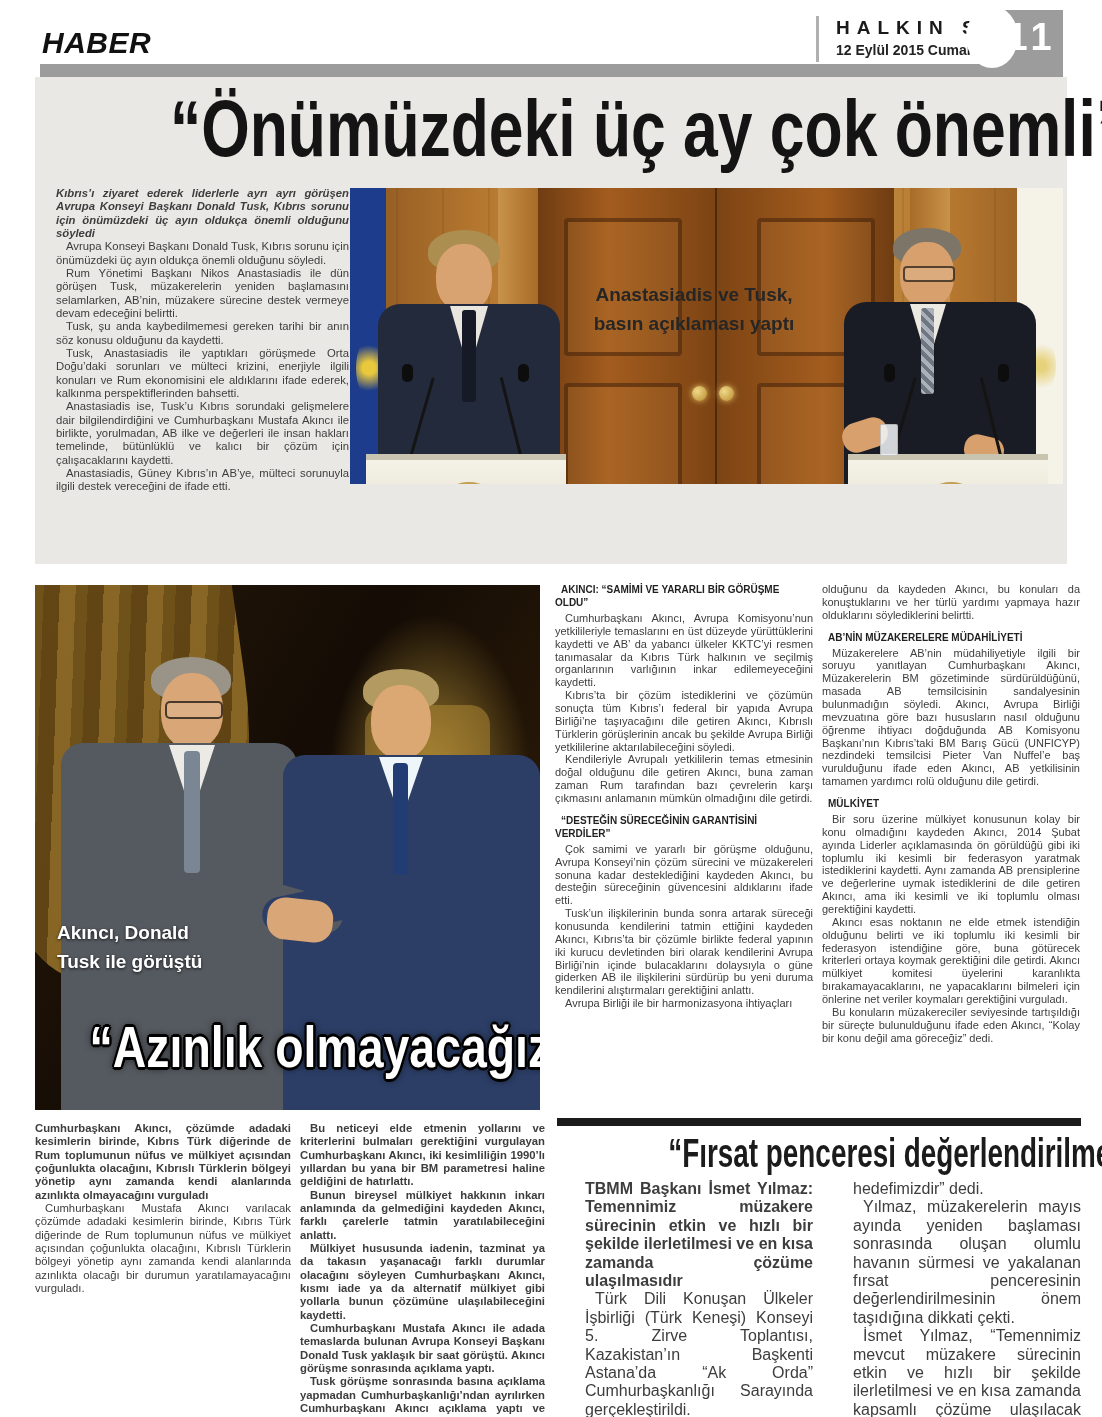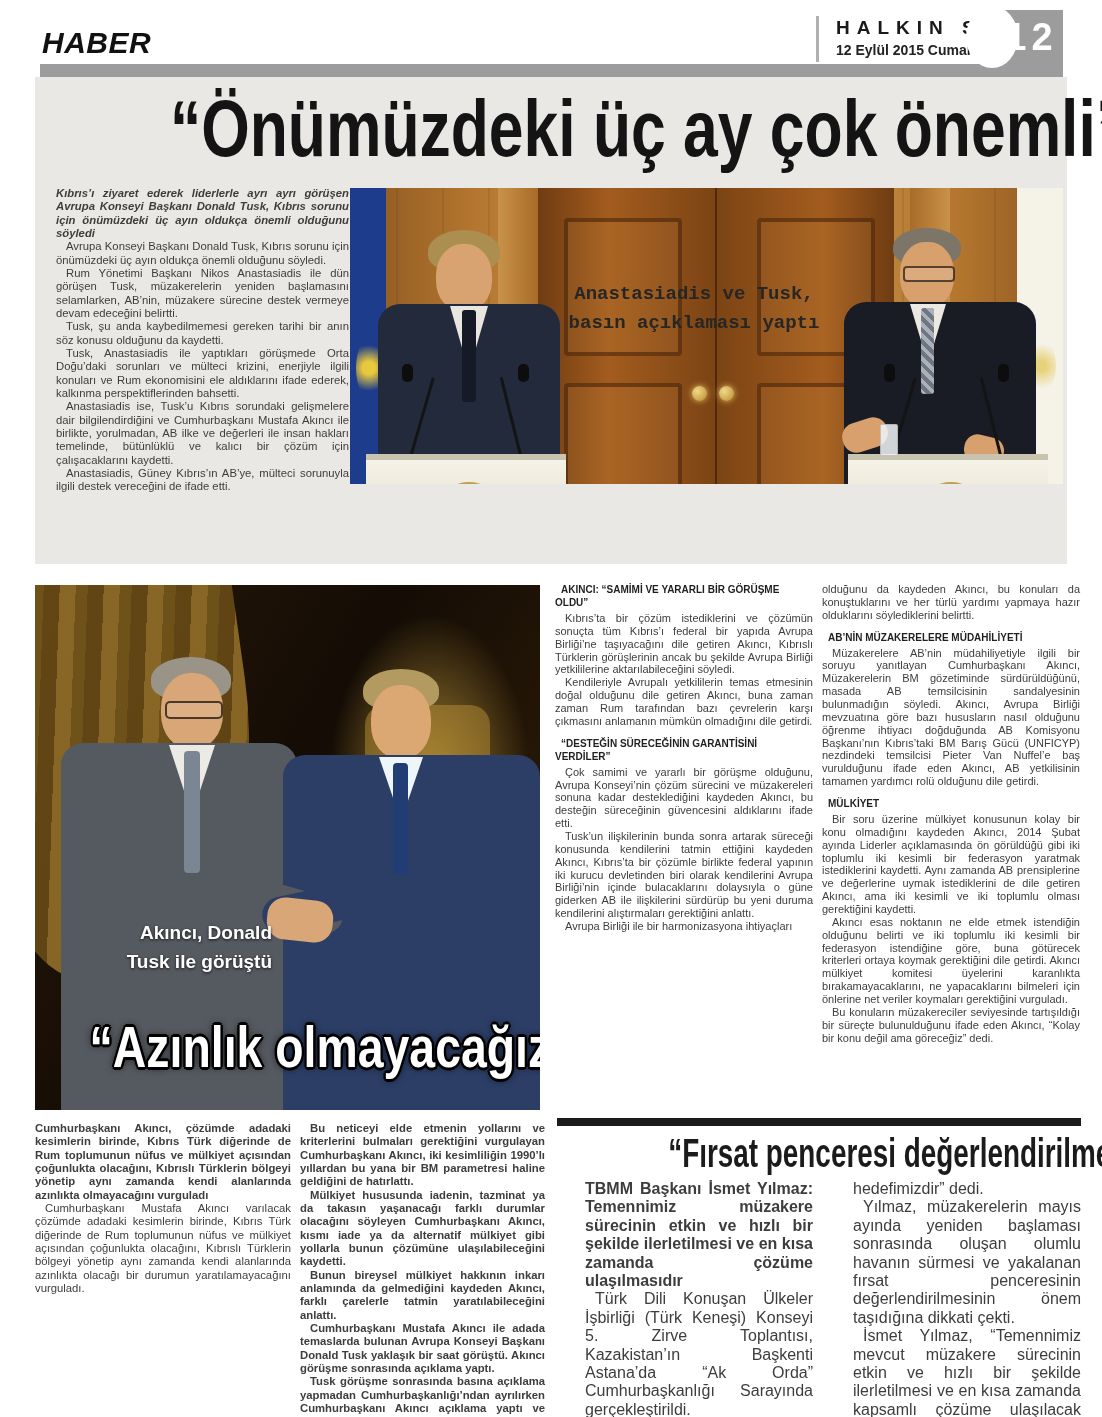--- a/index.html
+++ b/index.html
@@ -23,21 +23,21 @@
   .cond{display:inline-block;transform-origin:50% 50%;white-space:nowrap;}
   .cx78{transform:scaleX(0.78);}
   .cx80{transform:scaleX(0.80);}
   .cx68{transform:scaleX(0.68);}
   .a1-col{left:21px;top:110px;width:293px;}
   .lead1{font-size:15.5px;line-height:1.38;font-weight:bold;color:#2e2e2e;margin:0 0 14px 0;font-style:italic;}
   .bodytext p{font-size:11.3px;line-height:1.18;text-align:justify;margin:0;text-indent:10px;color:#3d3d3d;}
   .bodytext p.noindent{text-indent:0;}
 
   
-  .photo1{left:315px;top:111px;width:713px;height:296px;overflow:hidden;background:#a56a28;font-family:Liberation Mono, monospace;}
+  .photo1{left:315px;top:111px;width:713px;height:296px;overflow:hidden;background:#a56a28;}
   .p1-wall{left:0;top:0;width:713px;height:372px;
     background:linear-gradient(90deg,#8a5620 0%,#b5772f 18%,#c08a42 30%,#9c5f1f 45%,#9c5f1f 55%,#c08a42 70%,#b5772f 85%,#8a5620 100%);}
   .p1-grain{left:0;top:0;width:713px;height:372px;
     background:repeating-linear-gradient(90deg,rgba(60,30,5,0.10) 0 2px,rgba(255,255,255,0) 2px 46px);}
   .p1-frameL{left:148px;top:0;width:40px;height:372px;background:linear-gradient(90deg,#c8924a,#a86c28);}
   .p1-frameR{left:560px;top:0;width:40px;height:372px;background:linear-gradient(90deg,#a86c28,#c8924a);}
   .p1-doorL{left:188px;top:0;width:177px;height:372px;background:linear-gradient(90deg,#6f3c12,#a35c1e 40%,#7c4414);border-right:2px solid #4e2a0c;}
   .p1-doorR{left:367px;top:0;width:177px;height:372px;background:linear-gradient(90deg,#7c4414,#a35c1e 60%,#6f3c12);}
   .p1-panel{border:4px solid rgba(60,28,6,0.55);border-radius:4px;background:rgba(255,200,120,0.08);}
   .p1-handle{width:15px;height:15px;border-radius:50%;background:radial-gradient(circle at 35% 35%,#f0d98a,#b8892c);box-shadow:0 0 6px rgba(255,220,120,0.8);}
@@ -56,21 +56,21 @@
   .mic-arm{width:3px;background:#141414;border-radius:2px;}
   .mic-head{width:11px;height:18px;background:#0d0d0d;border-radius:5px;}
   .p1-glass{width:16px;height:30px;background:rgba(242,244,248,0.85);border-radius:2px;border:1px solid rgba(150,150,150,0.5);}
 
   
   .photo2{left:35px;top:585px;width:505px;height:525px;overflow:hidden;background:linear-gradient(120deg,#2a1a09 0%,#140c05 45%,#332008 100%);}
   .p2-curtain{left:-50px;top:-40px;width:270px;height:430px;transform:rotate(-8deg);border-radius:0 0 65% 30%;opacity:.85;
     background:repeating-linear-gradient(100deg,#6d4d16 0 16px,#9a742a 16px 32px,#7c5c1c 32px 44px);}
   .p2-glow{left:295px;top:30px;width:200px;height:320px;background:radial-gradient(closest-side,rgba(201,162,63,.75),rgba(120,85,20,0));}
   .p2-chair{left:330px;top:120px;width:125px;height:230px;background:#b68d35;opacity:.5;border-radius:20px;}
-  .p2-caption{left:22px;top:333px;width:215px;text-align:right;font-size:19px;font-weight:bold;color:#ffffff;line-height:1.55;
+  .p2-caption{left:22px;top:333px;width:215px;text-align:left;font-size:19px;font-weight:bold;color:#ffffff;line-height:1.55;
               text-shadow:0 1px 3px rgba(0,0,0,.8);}
   .headline2{left:-6px;top:428px;width:517px;text-align:center;font-size:58px;font-weight:800;color:#ffffff;
      text-shadow:3px 0 0 #000,-3px 0 0 #000,0 3px 0 #000,0 -3px 0 #000,2px 2px 0 #000,-2px -2px 0 #000,2px -2px 0 #000,-2px 2px 0 #000,0 0 10px #000;}
 
   
   .colmid{left:555px;top:583px;width:258px;}
   .colright{left:822px;top:583px;width:258px;}
   .colmid p,.colright p{font-size:11px;line-height:1.17;}
   .sec-head{font-size:10px;font-weight:bold;color:#1f1f1f;line-height:1.3;margin:9px 0 3px 0;text-indent:6px;}
   .sec-head.first{margin-top:0;}
@@ -94,21 +94,21 @@
 
 <div class="page">
 
   <div class="abs haber">HABER</div>
   <div class="abs gray-rule"></div>
   <div class="abs mast-divider"></div>
   <div class="abs mast-title">HALKIN SESİ</div>
   <div class="abs mast-date">12 Eylül 2015 Cumartesi</div>
   <div class="abs pagenum-box"></div>
   <div class="abs pagenum-notch"></div>
-  <div class="abs pagenum">12</div>
+  <div class="abs pagenum">11</div>
 
   <div class="abs panel1">
     <div class="abs headline1">
       <span class="cond cx78">“Önümüzdeki üç ay çok önemli”</span>
     </div>
 
     <div class="abs a1-col bodytext">
       <p class="lead1" style="text-indent:0;">Kıbrıs’ı ziyaret ederek liderlerle ayrı ayrı görüşen Avrupa Konseyi Başkanı Donald Tusk, Kıbrıs sorunu için önümüzdeki üç ayın oldukça önemli olduğunu söyledi</p>
       <p>Avrupa Konseyi Başkanı Donald Tusk, Kıbrıs sorunu için önümüzdeki üç ayın oldukça önemli olduğunu söyledi.</p>
       <p>Rum Yönetimi Başkanı Nikos Anastasiadis ile dün görüşen Tusk, müzakerelerin yeniden başlamasını selamlarken, AB’nin, müzakere sürecine destek vermeye devam edeceğini belirtti.</p>
@@ -208,20 +208,21 @@
       <div>Tusk ile görüştü</div>
     </div>
 
     <div class="abs headline2">
       <span class="cond cx80">“Azınlık olmayacağız”</span>
     </div>
   </div>
 
   <div class="abs colmid bodytext">
     <div class="sec-head first">AKINCI: “SAMİMİ VE YARARLI BİR GÖRÜŞME OLDU”</div>
+    <p>Cumhurbaşkanı Akıncı, Avrupa Komisyonu’nun yetkilileriyle temaslarını en üst düzeyde yürüttüklerini kaydetti ve AB’ da yabancı ülkeler KKTC’yi resmen tanımasalar da Kıbrıs Türk halkının ve seçilmiş organlarının varlığının inkar edilemeyeceğini kaydetti.</p>
     <p>Kıbrıs’ta bir çözüm istediklerini ve çözümün sonuçta tüm Kıbrıs’ı federal bir yapıda Avrupa Birliği’ne taşıyacağını dile getiren Akıncı, Kıbrıslı Türklerin görüşlerinin ancak bu şekilde Avrupa Birliği yetkililerine aktarılabileceğini söyledi.</p>
     <p>Kendileriyle Avrupalı yetkililerin temas etmesinin doğal olduğunu dile getiren Akıncı, buna zaman zaman Rum tarafından bazı çevrelerin karşı çıkmasını anlamanın mümkün olmadığını dile getirdi.</p>
     <div class="sec-head">“DESTEĞİN SÜRECEĞİNİN GARANTİSİNİ VERDİLER”</div>
     <p>Çok samimi ve yararlı bir görüşme olduğunu, Avrupa Konseyi’nin çözüm sürecini ve müzakereleri sonuna kadar desteklediğini kaydeden Akıncı, bu desteğin süreceğinin güvencesini aldıklarını ifade etti.</p>
     <p>Tusk’un ilişkilerinin bunda sonra artarak süreceği konusunda kendilerini tatmin ettiğini kaydeden Akıncı, Kıbrıs’ta bir çözümle birlikte federal yapının iki kurucu devletinden biri olarak kendilerini Avrupa Birliği’nin içinde bulacaklarını dolaysıyla o güne giderken AB ile ilişkilerini sürdürüp bu yeni duruma kendilerini alıştırmaları gerektiğini anlattı.</p>
     <p>Avrupa Birliği ile bir harmonizasyona ihtiyaçları</p>
   </div>
 
   <div class="abs colright bodytext">
     <p class="noindent">olduğunu da kaydeden Akıncı, bu konuları da konuştuklarını ve her türlü yardımı yapmaya hazır olduklarını söylediklerini belirtti.</p>
@@ -233,22 +234,22 @@
     <p>Bu konuların müzakereciler seviyesinde tartışıldığı bir süreçte bulunulduğunu ifade eden Akıncı, “Kolay bir konu değil ama göreceğiz” dedi.</p>
   </div>
 
   <div class="abs colb1 bodytext">
     <p class="lead2" style="text-indent:0;">Cumhurbaşkanı Akıncı, çözümde adadaki kesimlerin birinde, Kıbrıs Türk diğerinde de Rum toplumunun nüfus ve mülkiyet açısından çoğunlukta olacağını, Kıbrıslı Türklerin bölgeyi yönetip aynı zamanda kendi alanlarında azınlıkta olmayacağını vurguladı</p>
     <p>Cumhurbaşkanı Mustafa Akıncı varılacak çözümde adadaki kesimlerin birinde, Kıbrıs Türk diğerinde de Rum toplumunun nüfus ve mülkiyet açısından çoğunlukta olacağını, Kıbrıslı Türklerin bölgeyi yönetip aynı zamanda kendi alanlarında azınlıkta olacağı bir durumun yaratılamayacağını vurguladı.</p>
   </div>
 
   <div class="abs colb2 bodytext">
     <p>Bu neticeyi elde etmenin yollarını ve kriterlerini bulmaları gerektiğini vurgulayan Cumhurbaşkanı Akıncı, iki kesimliliğin 1990’lı yıllardan bu yana bir BM parametresi haline geldiğini de hatırlattı.</p>
+    <p>Bunun bireysel mülkiyet hakkının inkarı anlamında da gelmediğini kaydeden Akıncı, farklı çarelerle tatmin yaratılabileceğini anlattı.</p>
     <p>Mülkiyet hususunda iadenin, tazminat ya da takasın yaşanacağı farklı durumlar olacağını söyleyen Cumhurbaşkanı Akıncı, kısmı iade ya da alternatif mülkiyet gibi yollarla bunun çözümüne ulaşılabileceğini kaydetti.</p>
-    <p>Bunun bireysel mülkiyet hakkının inkarı anlamında da gelmediğini kaydeden Akıncı, farklı çarelerle tatmin yaratılabileceğini anlattı.</p>
     <p>Cumhurbaşkanı Mustafa Akıncı ile adada temaslarda bulunan Avrupa Konseyi Başkanı Donald Tusk yaklaşık bir saat görüştü. Akıncı görüşme sonrasında açıklama yaptı.</p>
     <p>Tusk görüşme sonrasında basına açıklama yapmadan Cumhurbaşkanlığı’ndan ayrılırken Cumhurbaşkanı Akıncı açıklama yaptı ve basının sorularını yanıtladı.</p>
   </div>
 
   <div class="abs art3">
     <div class="art3-rule"></div>
     <div class="headline3">
       <span class="cond cx68">“Fırsat penceresi değerlendirilmeli”</span>
     </div>
     <div class="art3-colA bodytext">

